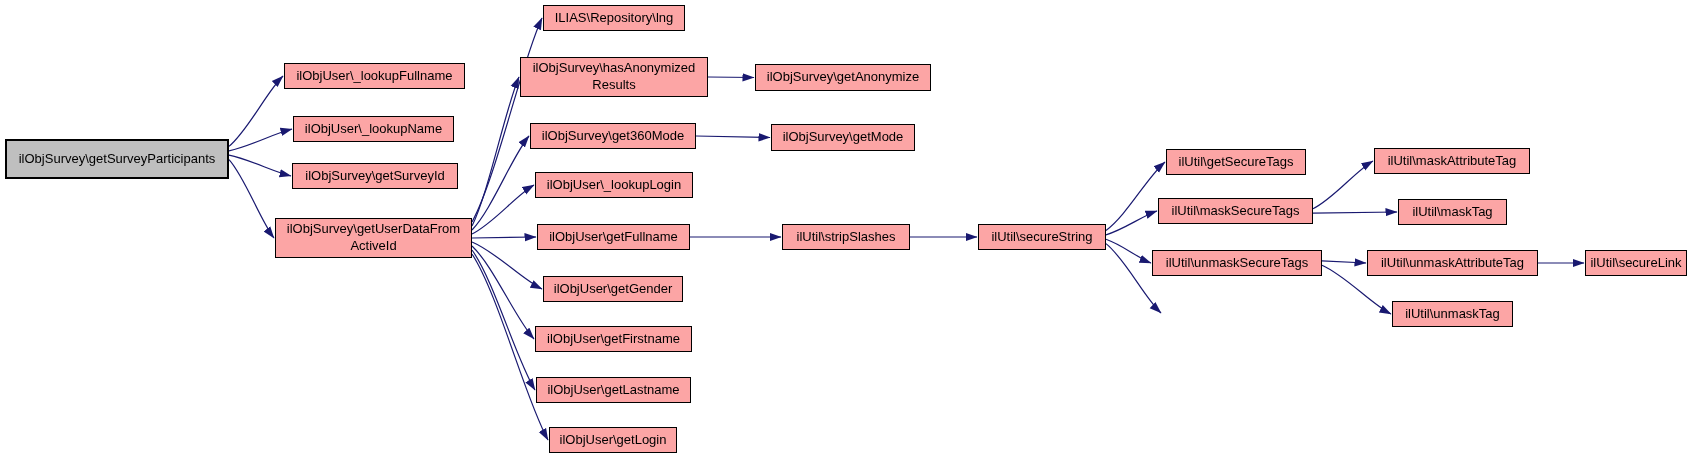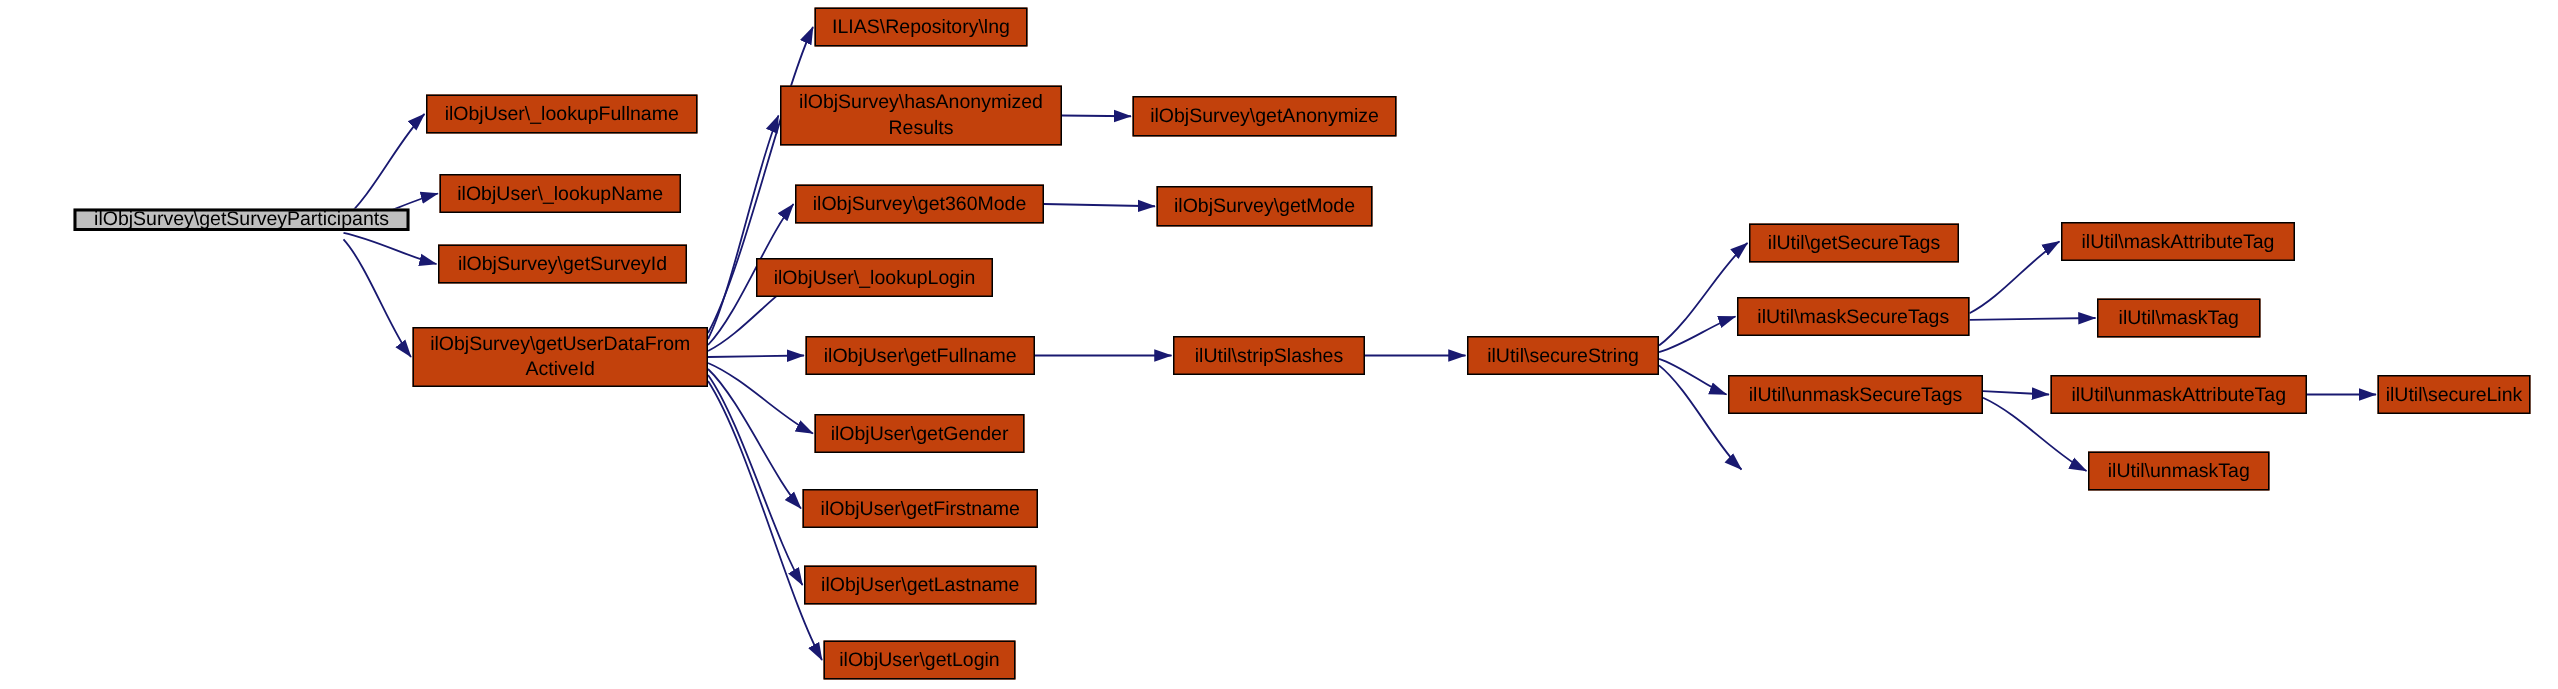--- a/index.html
+++ b/index.html
@@ -18,21 +18,21 @@
   #edge-layer {
     position: absolute;
     left: 0;
     top: 0;
     z-index: 1;
   }
   .node {
     position: absolute;
     z-index: 2;
     box-sizing: border-box;
-    background: #c2410c;
+    background: #fca5a5;
     border: 1px solid #000000;
     display: flex;
     flex-direction: column;
     align-items: center;
     justify-content: center;
     font-size: 13px;
     line-height: 1.3;
     color: #000000;
     text-align: center;
     white-space: nowrap;
@@ -77,21 +77,21 @@
       <path d="M 1106 230.4 C 1126.65 215.352, 1147.3 177.048, 1165 162" fill="none" stroke="#191970" stroke-width="1.2" marker-end="url(#arrow)"></path>
       <path d="M 1106 234.8 C 1123.85 229.56400000000002, 1141.7 216.236, 1157 211" fill="none" stroke="#191970" stroke-width="1.2" marker-end="url(#arrow)"></path>
       <path d="M 1106 239.2 C 1121.75 244.43599999999998, 1137.5 257.764, 1151 263" fill="none" stroke="#191970" stroke-width="1.2" marker-end="url(#arrow)"></path>
       <path d="M 1106 243.6 C 1125.25 258.868, 1144.5 297.73199999999997, 1161 313" fill="none" stroke="#191970" stroke-width="1.2" marker-end="url(#arrow)"></path>
       <path d="M 1313 208.8 C 1334 198.28400000000002, 1355 171.516, 1373 161" fill="none" stroke="#191970" stroke-width="1.2" marker-end="url(#arrow)"></path>
       <path d="M 1313 213.2 L 1397 212" fill="none" stroke="#191970" stroke-width="1.2" marker-end="url(#arrow)"></path>
       <path d="M 1322 260.8 L 1366 263" fill="none" stroke="#191970" stroke-width="1.2" marker-end="url(#arrow)"></path>
       <path d="M 1322 265.2 C 1346.15 275.936, 1370.3 303.264, 1391 314" fill="none" stroke="#191970" stroke-width="1.2" marker-end="url(#arrow)"></path>
       <path d="M 1538 263 L 1584 263" fill="none" stroke="#191970" stroke-width="1.2" marker-end="url(#arrow)"></path>
     </svg>
-    <div class="node root" style="left: 5px; top: 139px; width: 224px; height: 15px; margin-left: 44px;">
+    <div class="node root" style="left: 5px; top: 139px; width: 224px; height: 40px;">
       <span>ilObjSurvey\getSurveyParticipants</span>
     </div>
     <div class="node" style="left: 284px; top: 63px; width: 181px; height: 26px;">
       <span>ilObjUser\_lookupFullname</span>
     </div>
     <div class="node" style="left: 293px; top: 116px; width: 161px; height: 26px;">
       <span>ilObjUser\_lookupName</span>
     </div>
     <div class="node" style="left: 292px; top: 163px; width: 166px; height: 26px;">
       <span>ilObjSurvey\getSurveyId</span>
@@ -109,21 +109,21 @@
     </div>
     <div class="node" style="left: 755px; top: 64px; width: 176px; height: 27px;">
       <span>ilObjSurvey\getAnonymize</span>
     </div>
     <div class="node" style="left: 530px; top: 123px; width: 166px; height: 26px;">
       <span>ilObjSurvey\get360Mode</span>
     </div>
     <div class="node" style="left: 771px; top: 124px; width: 144px; height: 27px;">
       <span>ilObjSurvey\getMode</span>
     </div>
-    <div class="node" style="left: 504px; top: 172px; width: 158px; height: 26px; text-align: center;">
+    <div class="node" style="left: 535px; top: 172px; width: 158px; height: 26px; text-align: center;">
       <span>ilObjUser\_lookupLogin</span>
     </div>
     <div class="node" style="left: 537px; top: 224px; width: 153px; height: 26px; text-align: center;">
       <span>ilObjUser\getFullname</span>
     </div>
     <div class="node" style="left: 782px; top: 224px; width: 128px; height: 26px;">
       <span>ilUtil\stripSlashes</span>
     </div>
     <div class="node" style="left: 978px; top: 224px; width: 128px; height: 26px;">
       <span>ilUtil\secureString</span>

